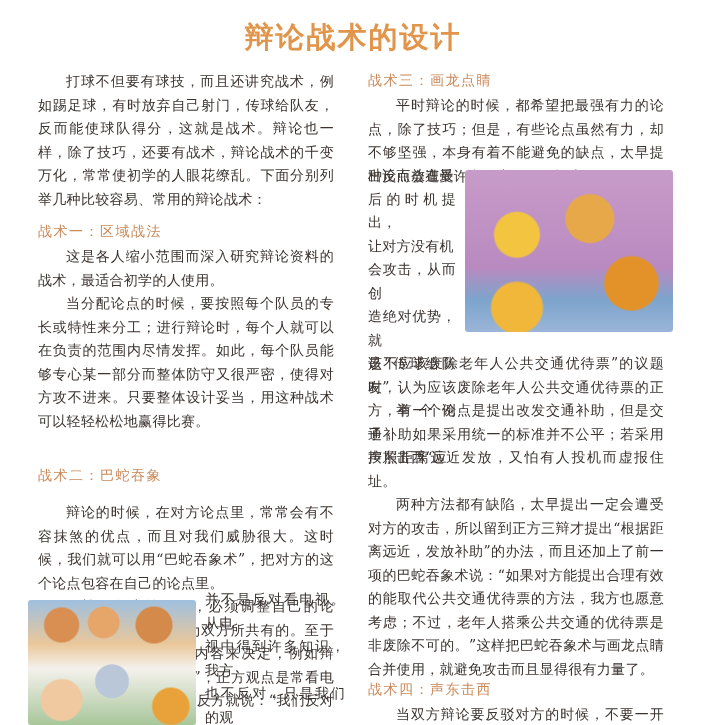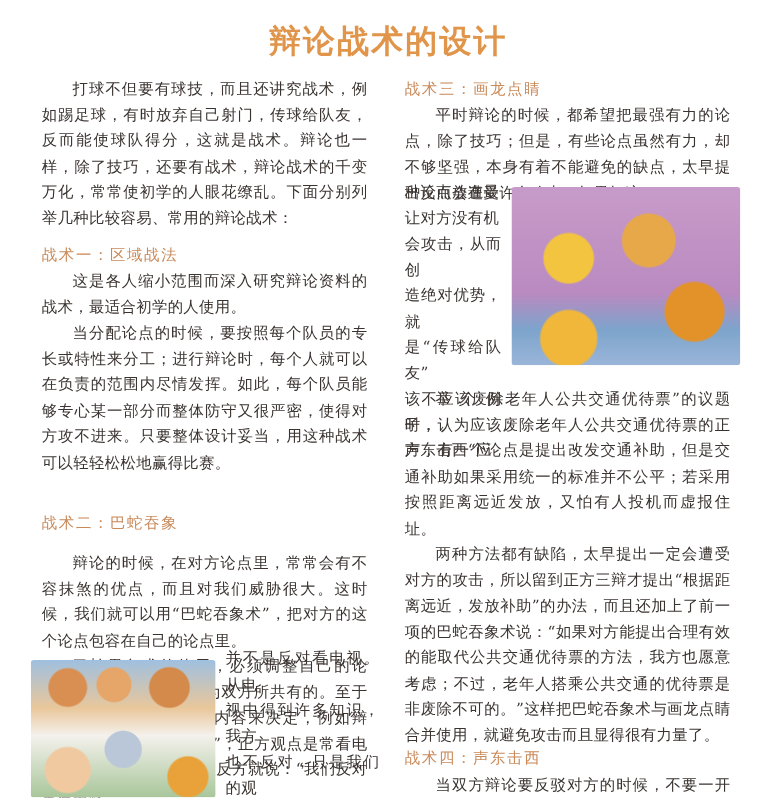--- a/index.html
+++ b/index.html
@@ -55,20 +55,21 @@
 </div>
 <div class="illus illus-kids"></div>
 
 <div class="col col-right">
   <h2 style="margin-top:2px;">战术三：画龙点睛</h2>
   <p style="margin-top:4px;">平时辩论的时候，都希望把最强有力的论点，除了技巧；但是，有些论点虽然有力，却不够坚强，本身有着不能避免的缺点，太早提出反而会遭受许多攻击。如果把这</p>
 </div>
 
 <div style="position:absolute;left:368px;top:164px;width:88px;">
   <p class="noindent">种论点放在最</p>
+  <p class="noindent">后的时机提出，</p>
   <p class="noindent">让对方没有机</p>
   <p class="noindent">会攻击，从而创</p>
   <p class="noindent">造绝对优势，就</p>
   <p class="noindent">是“传球给队友”</p>
   <p>举个例子，</p>
   <p class="noindent">声东击西“应</p>
 </div>
 <div class="illus illus-dragon"></div>
 
 <div style="position:absolute;left:368px;top:352px;width:296px;">

